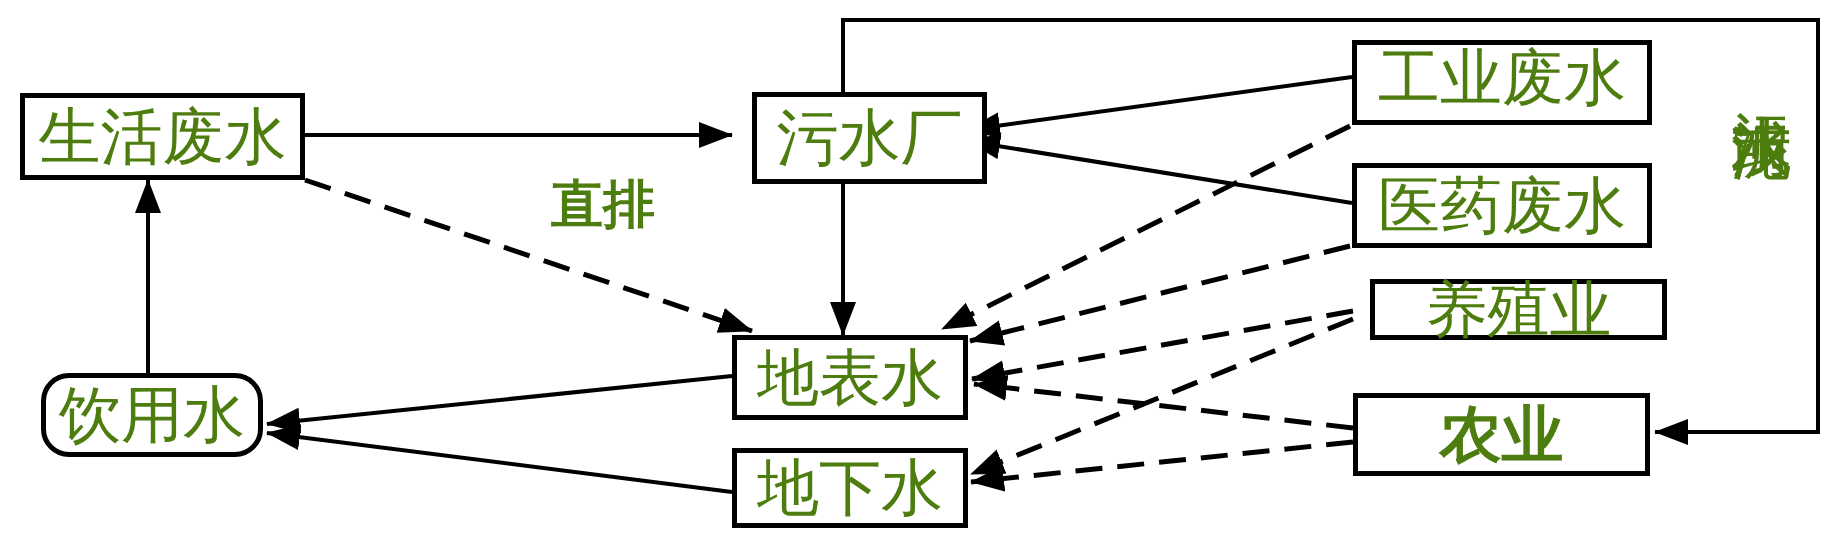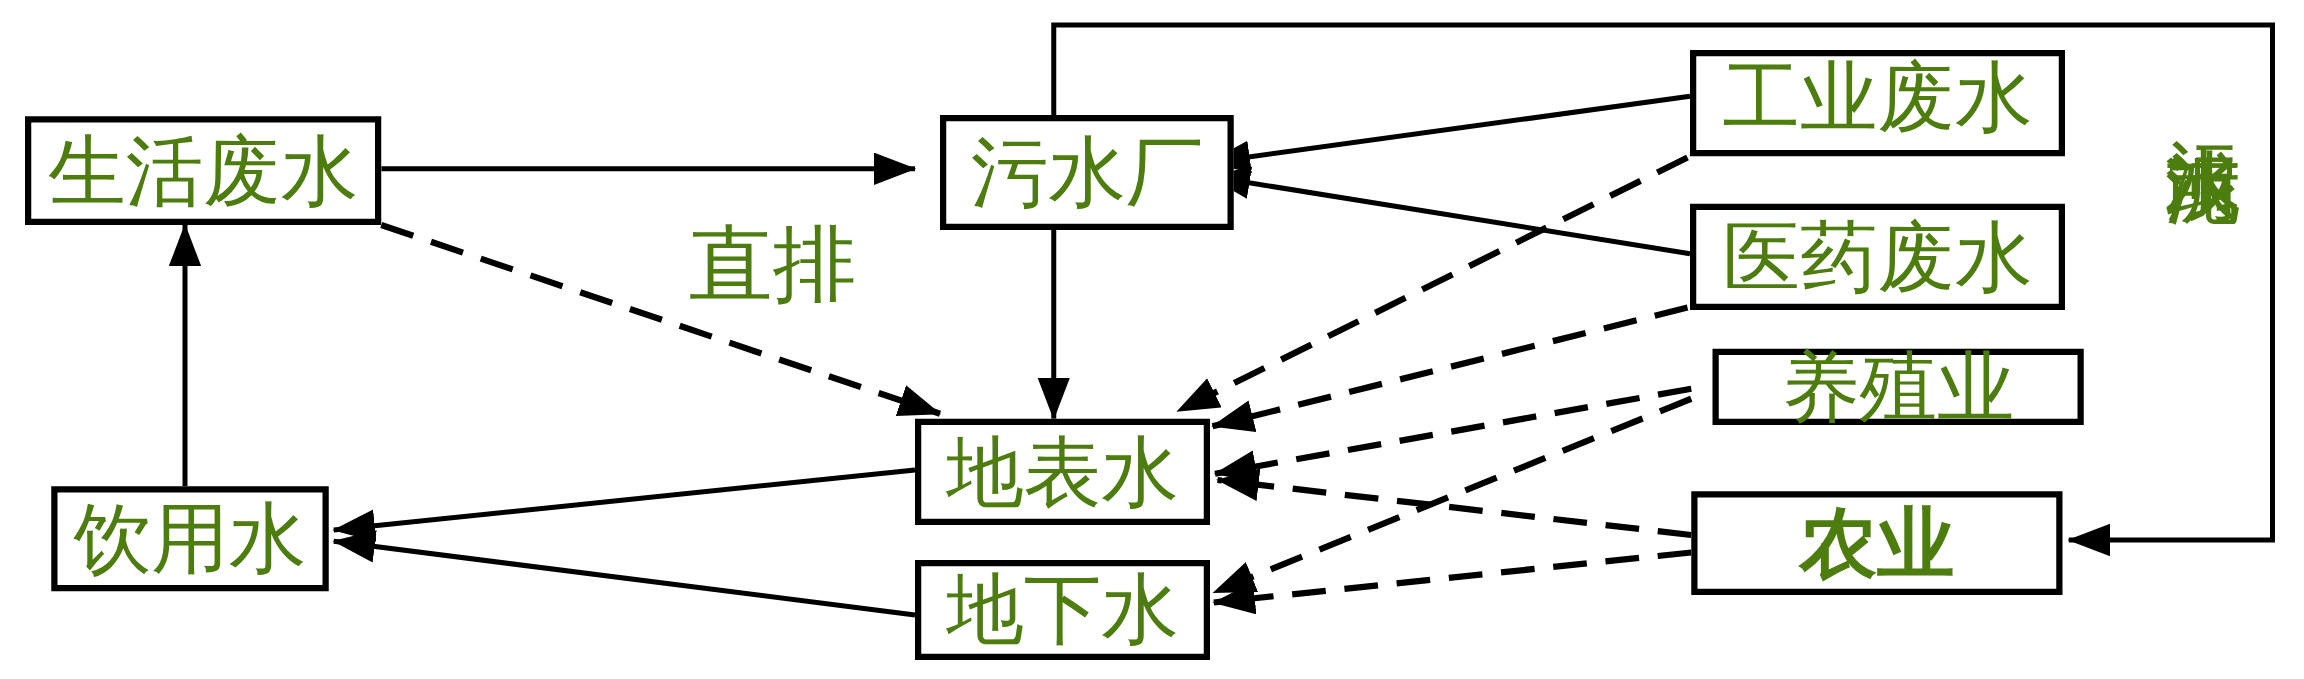--- a/index.html
+++ b/index.html
@@ -26,24 +26,25 @@
     display: flex;
     align-items: center;
     justify-content: center;
     font-size: 62px;
     line-height: 1;
     white-space: nowrap;
     z-index: 1;
   }
   .edge-label {
     position: absolute;
-    font-size: 67px;
+    font-size: 52px;
     line-height: 1;
     white-space: nowrap;
     z-index: 1;
+    font-weight: bold;
   }
   .edge-label-vertical {
     position: absolute;
     font-size: 60px;
     line-height: 1.07;
     writing-mode: vertical-rl;
     text-orientation: upright;
     letter-spacing: 3px;
     z-index: 1;
   }
@@ -89,19 +90,19 @@
   <div class="node" style="left:1352px; top:163px; width:300px; height:85px;">医药废水</div>
 
   <div class="node" style="left:1370px; top:279px; width:297px; height:61px;">养殖业</div>
 
   <div class="node" style="left:1353px; top:393px; width:297px; height:83px;font-weight:bold;">农业</div>
 
   <div class="node" style="left:732px; top:448px; width:236px; height:80px;">地下水</div>
 
   <div class="node" style="left:732px; top:335px; width:236px; height:85px;">地表水</div>
 
-  <div class="node" style="left:41px; top:389px; width:222px; height:84px;">饮用水</div>
+  <div class="node" style="left:41px; top:373px; width:222px; height:84px;border-radius:28px;">饮用水</div>
 
   <div class="edge-label" style="left:551px; top:178px;">直排</div>
 
   <div class="edge-label-vertical" style="left:1730px; top:64px;">污水或污泥</div>
 
 </div>
 
 </body></html>

